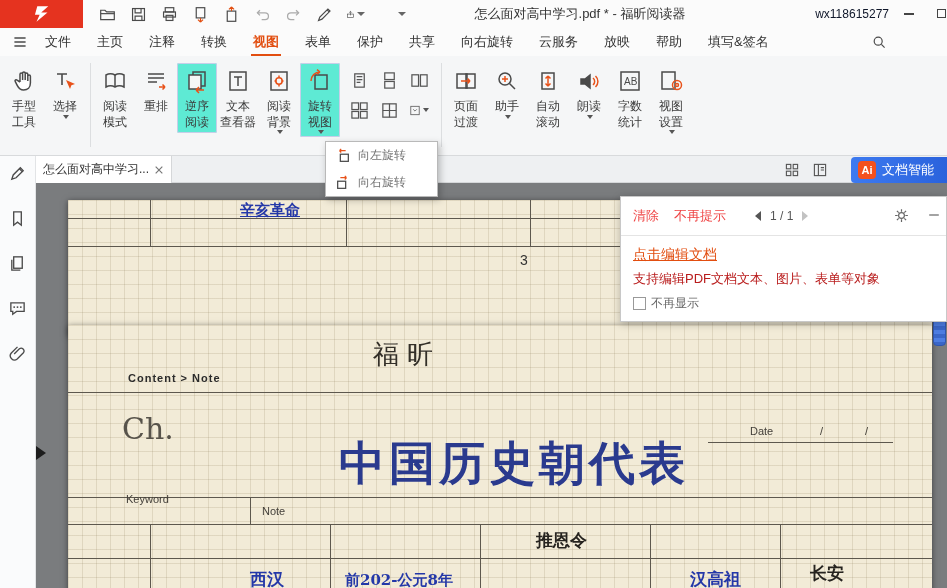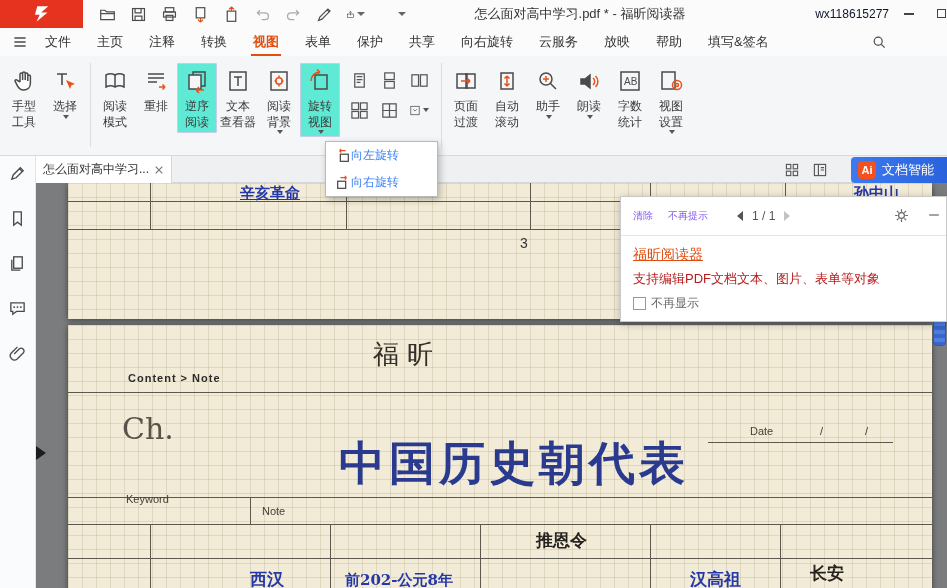--- a/index.html
+++ b/index.html
@@ -38,56 +38,56 @@
   .rlabel{white-space:pre-line;font-size:12px;line-height:1.3;color:#3a3a3a;text-align:center;margin-top:3px}
   .hl{background:#5eead4;box-shadow:inset 0 0 0 1px #c7cee9}
   .rsep{width:1px;height:84px;background:#dcdee0;margin:0 4px;flex:none}
   .chev-s{display:inline-block;width:0;height:0;border-left:3.5px solid transparent;border-right:3.5px solid transparent;border-top:4px solid #555;margin-left:2px}
   .rlayout{display:flex;flex-direction:column;gap:10px;padding:7px 8px 0 8px}
   .lrow{display:flex;gap:10px;align-items:center}
   .lbtn{width:20px;height:20px;display:flex;align-items:center;justify-content:center}
 
   
   .rotate-menu{position:absolute;left:325px;top:141px;width:113px;background:#fff;border:1px solid #b9b9b9;box-shadow:2px 3px 7px rgba(0,0,0,.25);z-index:80}
-  .rm-item{height:27px;display:flex;align-items:center;padding:0 9px;font-size:12px;color:#3b82f6}
+  .rm-item{height:27px;display:flex;align-items:center;gap:7px;padding:0 9px;font-size:12px;color:#737373}
 
   
   .sidebar{position:absolute;top:156px;left:0;width:36px;height:432px;background:#fafbfc;border-right:1px solid #e2e4e6;display:flex;flex-direction:column;align-items:center;padding-top:8px;gap:26px;z-index:5}
 
   
   .tabbar{position:absolute;top:156px;left:36px;width:911px;height:27px;background:#eef0f2;border-bottom:1px solid #d5d7d9;z-index:6}
   .doctab{position:absolute;left:0;top:0;width:136px;height:27px;background:#fff;border-right:1px solid #d5d7d9;display:flex;align-items:center;padding:0 7px;font-size:12px;color:#333}
   .tabtitle{flex:1;overflow:hidden;white-space:nowrap}
   .tb-icon{position:absolute;top:5px;width:18px;height:18px;display:flex;align-items:center;justify-content:center}
   .aibtn{position:absolute;right:0;top:1px;height:26px;width:96px;background:linear-gradient(90deg,#3d7af0,#2a62dc);border-radius:4px 0 0 4px;display:flex;align-items:center;gap:6px;padding:0 7px;color:#fff;font-size:13px;white-space:nowrap}
   .aibadge{width:18px;height:18px;min-width:18px;background:#f4511e;border-radius:4px;color:#fff;font-size:11px;font-weight:bold;display:flex;align-items:center;justify-content:center}
 
   
   .docarea{position:absolute;top:183px;left:36px;width:911px;height:405px;overflow:hidden}
   .page{position:absolute;left:32px;width:864px;background-color:#f2ebd7;
     background-image:linear-gradient(rgba(146,132,96,.20) 1px,transparent 1px),
                      linear-gradient(90deg,rgba(146,132,96,.20) 1px,transparent 1px);
     background-size:14px 14px;box-shadow:0 1px 6px rgba(0,0,0,.5)}
-  .page1{top:0;height:136px}
+  .page1{top:17px;height:136px}
   .page2{top:142px;height:300px}
   .hline{position:absolute;height:1px;background:#5d584e}
   .vline{position:absolute;width:1px;background:#5d584e}
   .blue-ink{color:#2438a8;font-weight:bold}
   .dark-ink{color:#26231f;font-weight:bold}
   .doc-abs{position:absolute;white-space:nowrap}
   .big-title{position:absolute;left:0;top:108px;width:864px;text-align:center;padding-left:28px;
     font-family:"DejaVu Serif",serif;font-weight:bold;font-size:46px;color:#2a3a8e;letter-spacing:4px}
   .expand-arrow{position:absolute;left:36px;top:446px;width:0;height:0;border-top:7px solid transparent;border-bottom:7px solid transparent;border-left:10px solid #1d1d1d;z-index:7}
   .scroll-handle{position:absolute;left:933px;top:289px;width:13px;height:57px;border-radius:4px;border:1px solid #2f56b0;
     background:repeating-linear-gradient(180deg,#4d7de2 0 4px,#3a66c8 4px 8px);z-index:7}
 
   
   .popup{position:absolute;left:620px;top:196px;width:327px;height:126px;background:#fff;border:1px solid #c8c8c8;box-shadow:0 2px 8px rgba(0,0,0,.25);z-index:60}
   .pp-row{position:relative;height:39px;display:flex;align-items:center;padding:0 12px;border-bottom:1px solid #e4e4e4}
-  .pp-link-btn{font-size:10px;color:#8b5cf6;margin-right:15px}
+  .pp-link-btn{font-size:13px;color:#ef4444;margin-right:15px}
   .tri{display:inline-block;width:0;height:0}
   .tri-left{border-top:5px solid transparent;border-bottom:5px solid transparent;border-right:6px solid #555}
   .tri-right{border-top:5px solid transparent;border-bottom:5px solid transparent;border-left:6px solid #c2c2c2}
   .pp-pager{font-size:12px;color:#555;margin:0 9px}
   .pp-gear{position:absolute;right:36px;top:10px}
   .pp-min{position:absolute;right:4px;top:10px}
   .pp-edit-link{position:absolute;left:12px;top:49px;font-size:14px;color:#e24e10;text-decoration:underline}
   .pp-desc{position:absolute;left:12px;top:73px;font-size:13px;color:#b91c1c}
   .pp-check{position:absolute;left:12px;top:98px;display:flex;align-items:center;gap:5px;font-size:12px;color:#666}
   .cbox{width:13px;height:13px;border:1px solid #999;background:#fff}
@@ -331,37 +331,37 @@
           <rect x="13" y="6" width="9" height="14"></rect>
           <path d="M8 13h9m0 0l-2.5-2.5M17 13l-2.5 2.5" stroke="#e8521a"></path>
         </svg>
       </span>
     <span class="rlabel">页面
 过渡</span>
   </div>
   <div class="ritem">
     <span class="ricon ic">
         <svg width="26" height="26" viewBox="0 0 26 26" fill="none" stroke="#4a4a4a" stroke-width="1.5">
-          <rect x="7" y="5" width="12" height="16"></rect>
-          <path d="M13 8v10m0-10l-2.5 2.5M13 8l2.5 2.5m-2.5 7.5l-2.5-2.5m2.5 2.5l2.5-2.5" stroke="#e8521a"></path>
-        </svg>
-      </span>
-    <span class="rlabel">自动
-滚动</span>
-  </div>
-  <div class="ritem">
-    <span class="ricon ic">
-        <svg width="26" height="26" viewBox="0 0 26 26" fill="none" stroke="#4a4a4a" stroke-width="1.5">
           <circle cx="11" cy="11" r="6"></circle>
           <path d="M15.5 15.5L21 21"></path>
           <path d="M11 8v6M8 11h6" stroke="#e8521a"></path>
         </svg>
       </span>
     <span class="rlabel">助手</span>
     <span class="chev-s"></span>
+  </div>
+  <div class="ritem">
+    <span class="ricon ic">
+        <svg width="26" height="26" viewBox="0 0 26 26" fill="none" stroke="#4a4a4a" stroke-width="1.5">
+          <rect x="7" y="5" width="12" height="16"></rect>
+          <path d="M13 8v10m0-10l-2.5 2.5M13 8l2.5 2.5m-2.5 7.5l-2.5-2.5m2.5 2.5l2.5-2.5" stroke="#e8521a"></path>
+        </svg>
+      </span>
+    <span class="rlabel">自动
+滚动</span>
   </div>
   <div class="ritem">
     <span class="ricon ic">
         <svg width="26" height="26" viewBox="0 0 26 26" fill="none" stroke="#4a4a4a" stroke-width="1.5">
           <path d="M5 11v5h4l5 4V7l-5 4z" fill="#4a4a4a"></path>
           <path d="M17 10a4.5 4.5 0 010 7M19.5 8a7.5 7.5 0 010 11" stroke="#e8521a"></path>
         </svg>
       </span>
     <span class="rlabel">朗读</span>
     <span class="chev-s"></span>
@@ -534,19 +534,19 @@
           <circle cx="10" cy="10" r="3.4"></circle>
           <path d="M10 2.5v3M10 14.5v3M2.5 10h3M14.5 10h3M4.6 4.6l2.1 2.1M13.3 13.3l2.1 2.1M15.4 4.6l-2.1 2.1M6.7 13.3l-2.1 2.1"></path>
         </svg>
       </span>
     <span class="pp-min ic">
         <svg width="16" height="16" viewBox="0 0 20 20" fill="none" stroke="#666" stroke-width="1.5">
           <path d="M4 10h12"></path>
         </svg>
       </span>
   </div>
-  <a class="pp-edit-link">福昕阅读器</a>
+  <a class="pp-edit-link">点击编辑文档</a>
   <div class="pp-desc">支持编辑PDF文档文本、图片、表单等对象</div>
   <div class="pp-check">
     <span class="cbox"></span>
     <span>不再显示</span>
   </div>
 </div>
 
 </body></html>

